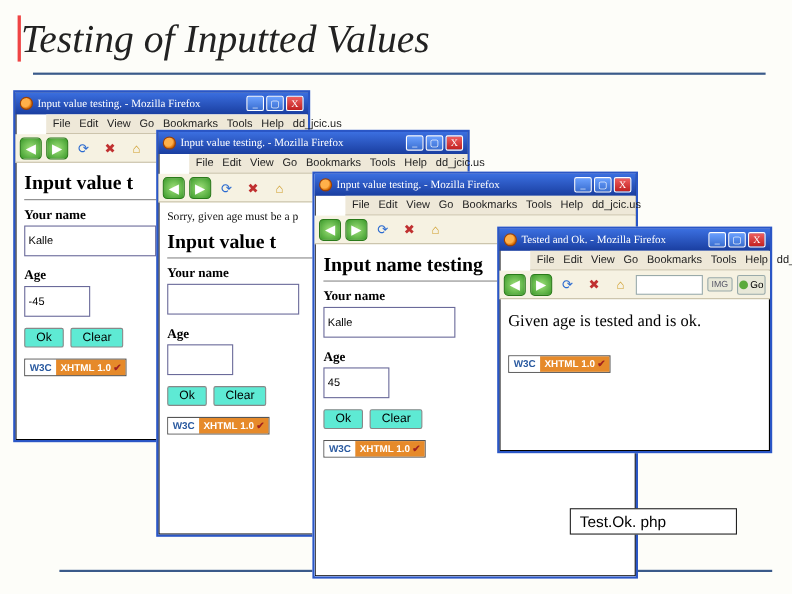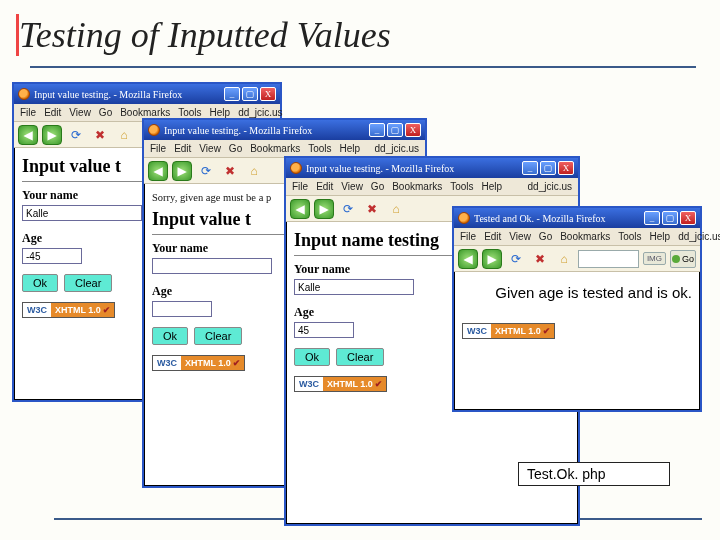--- a/index.html
+++ b/index.html
@@ -60,21 +60,21 @@
   .winbtn {
     width: 16px; height: 14px; font-size: 9px; line-height: 12px;
     text-align: center; border: 1px solid #fff; border-radius: 2px;
     background: linear-gradient(#6aa0ff,#3a6ed0); color: #fff;
   }
   .winbtn.close { background: linear-gradient(#f06060,#c02020); }
   .menubar {
     height: 18px; background: #eee8d8;
     display: flex; align-items: center; gap: 8px;
     padding: 0 6px; font-size: 10px; font-family: Tahoma, sans-serif;
-    color: #222; border-bottom: 1px solid #c8c0a8;
+    color: #222; border-bottom: 1px solid #c8c0a8; margin-left: 28px;
   }
   .toolbar {
     height: 26px; background: #f6f2e2;
     display: flex; align-items: center; gap: 4px;
     padding: 0 4px; border-bottom: 1px solid #c8c0a8;
   }
   .tbtn {
     width: 20px; height: 20px; border-radius: 4px;
     display: flex; align-items: center; justify-content: center;
     font-size: 12px;
@@ -102,21 +102,21 @@
     overflow: hidden;
   }
   .content h2 {
     margin: 2px 0 4px 0;
     font-size: 18px; font-weight: bold;
   }
   .content hr { border:none; border-top:1px solid #888; margin:4px 0; }
   .errmsg { color:#111; font-size: 10.5px; margin: 2px 0 6px 0; }
   .lbl { font-weight: bold; font-size: 12px; margin-top: 6px; }
   .field {
-    width: 120px; height: 16px; border:1px solid #6a6a9a;
+    width: 120px; height: 28px; border:1px solid #6a6a9a;
     font-size:10px; padding: 0 3px; margin: 2px 0 4px 0;
     background:#fff;
   }
   .btnrow { display:flex; gap:6px; margin-top:6px; }
   .formbtn {
     font-size:11px; padding: 2px 10px;
     background:#5eead4; border:1px solid #888; border-radius:2px;
     font-family: Tahoma, sans-serif;
   }
   .w3c {
@@ -326,21 +326,21 @@
       <div class="tbtn nav-stop">✖</div>
       <div class="tbtn nav-home">⌂</div>
       <div class="url-box"></div>
       <span class="img-pill">IMG</span>
       <div class="go-btn">
         <span class="dot"></span>
         <span>Go</span>
       </div>
     </div>
     <div class="content">
-      <div style="font-size:15px; font-family:Liberation Sans, sans-serif; margin:6px 0 12px 0;text-align:right;">Given age is tested and is ok.</div>
+      <div style="font-size:15px; font-family:Liberation Serif, serif; margin:6px 0 12px 0;">Given age is tested and is ok.</div>
       <div class="w3c">
         <div class="w3c-l">W3C</div>
         <div class="w3c-r">
           <span>XHTML 1.0</span>
           <span class="chk">✔</span>
         </div>
       </div>
     </div>
   </div>
 

